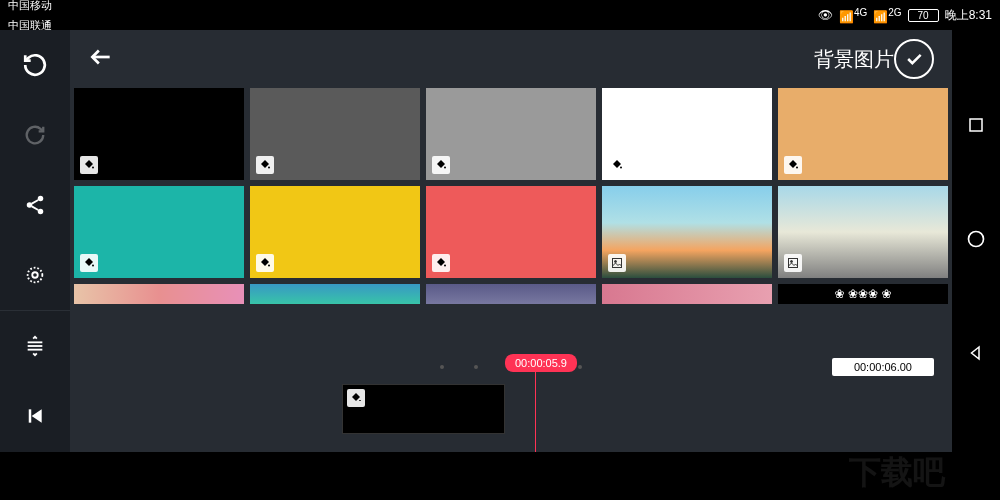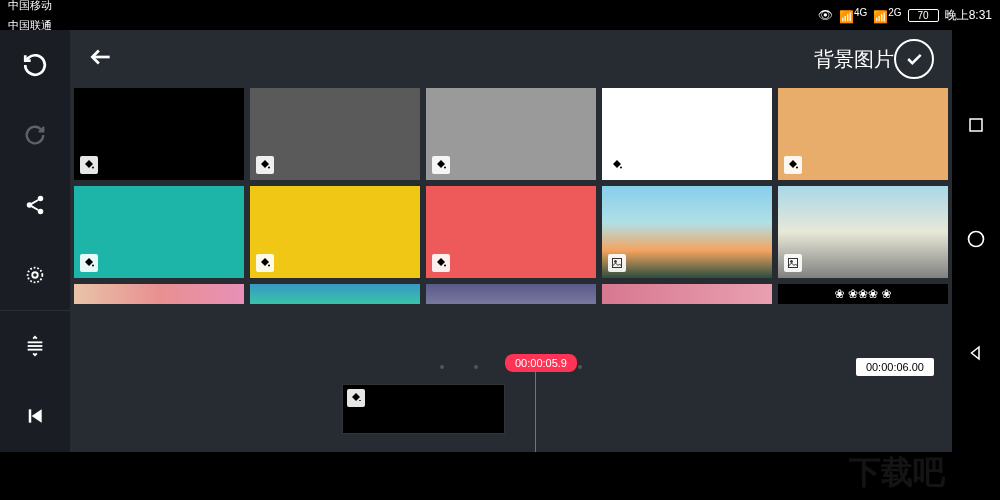--- a/index.html
+++ b/index.html
@@ -37,21 +37,21 @@
 .gradient-bluegreen { background: linear-gradient(to bottom, #3898c4 0%, #38c4a8 100%); }
 .gradient-purple { background: linear-gradient(to bottom, #5a5a88 0%, #7878a0 100%); }
 .gradient-pink { background: linear-gradient(to right, #d87890 0%, #e8a0b0 100%); }
 .ornament-bg { background: #000; display:flex; align-items:center; justify-content:center; color:#fff; font-size:12px; }
 
 .timeline-section { height: 30px; display: flex; align-items: center; padding: 0 18px; background: #272c33; position: relative; }
 .ruler { flex: 1; display: flex; align-items: center; justify-content: center; gap: 30px; color: #888; font-size: 10px; }
 .ruler-tick { width: 4px; height: 4px; background: #555; border-radius: 50%; }
 .playhead { position: absolute; left: 435px; top: 2px; }
 .playhead-label { background: #ff3355; color: #fff; font-size: 11px; padding: 3px 10px; border-radius: 8px; white-space: nowrap; }
-.duration-label { position: absolute; right: 18px; background: #fff; color: #000; font-size: 11px; padding: 3px 10px; border-radius: 2px; }
+.duration-label { position: absolute; right: 18px; background: #fff; color: #000; font-size: 11px; padding: 3px 22px; border-radius: 2px; }
 
 .timeline-track { height: 70px; background: #272c33; position: relative; }
 .clip { position: absolute; left: 272px; top: 2px; width: 163px; height: 50px; background: #000; border: 1px solid #333; }
 .clip .tile-icon { left: 4px; top: 4px; bottom: auto; }
 .playhead-line { position: absolute; left: 465px; top: -15px; bottom: 0; width: 1px; background: #ff3355; }
 
 .right-nav { width: 48px; background: #000; display: flex; flex-direction: column; align-items: center; justify-content: space-around; padding: 40px 0; }
 .nav-btn { color: #fff; cursor: pointer; }
 
 .watermark { position: absolute; right: 55px; bottom: 5px; color: rgba(255,255,255,0.08); font-size: 32px; font-weight: bold; pointer-events: none; }

